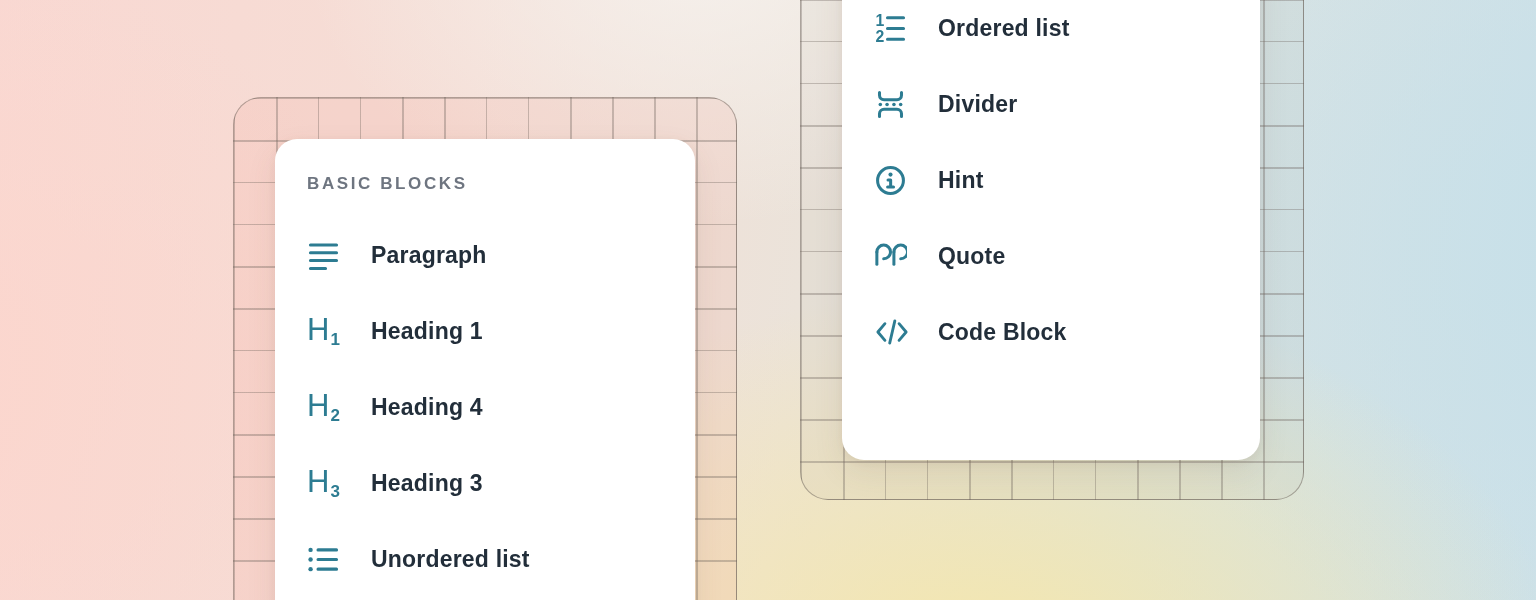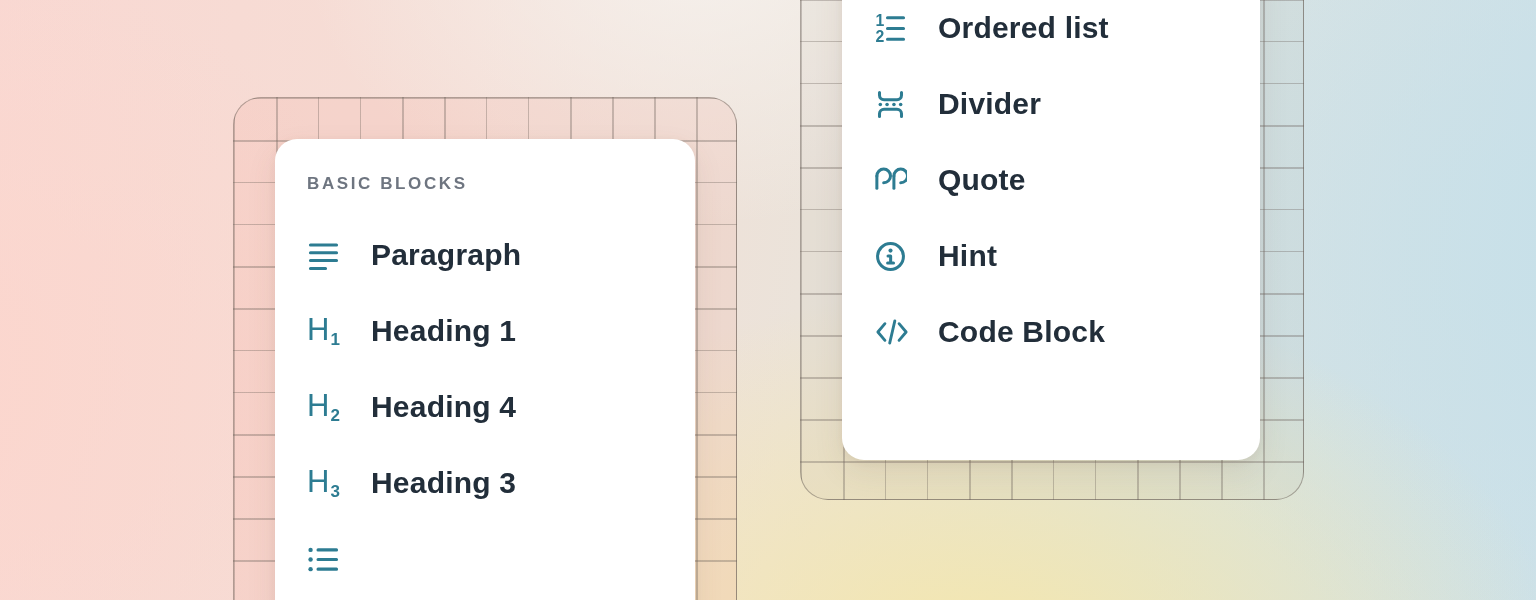--- a/index.html
+++ b/index.html
@@ -67,21 +67,21 @@
     width: 36px;
     flex: 0 0 36px;
     margin-right: 28px;
     display: flex;
     align-items: center;
     justify-content: flex-start;
     color: var(--icon-teal, #2d7c92);
   }
   .menu-item .icon svg { display: block; }
   .menu-item .label {
-    font-size: 30px;
+    font-size: 23px;
     font-weight: bold;
     color: var(--item-text, #222e3a);
     letter-spacing: 0.2px;
     white-space: nowrap;
   }
 
   .h-glyph {
     font-size: 31px;
     font-weight: normal;
     line-height: 1;
@@ -137,20 +137,21 @@
 
   <div class="menu-item">
     <span class="icon">
             <svg width="33" height="33" viewBox="0 0 24 24" fill="none" stroke="currentColor" stroke-width="2.2" stroke-linecap="round" stroke-linejoin="round">
               <circle cx="2.6" cy="5" r="1.6" fill="currentColor" stroke="none"></circle>
               <circle cx="2.6" cy="12" r="1.6" fill="currentColor" stroke="none"></circle>
               <circle cx="2.6" cy="19" r="1.6" fill="currentColor" stroke="none"></circle>
               <path d="M8 5h13.5M8 12h13.5M8 19h13.5"></path>
             </svg>
           </span>
+    <span class="label">Unordered list</span>
   </div>
 </div>
   </div>
 
   <div class="card card-right">
     <div class="menu-list">
   <div class="menu-item">
     <span class="icon">
             <svg width="33" height="33" viewBox="0 0 24 24" fill="none" stroke="currentColor" stroke-width="2.2" stroke-linecap="round" stroke-linejoin="round">
               <text x="1" y="10" font-size="11.5" font-weight="bold" fill="currentColor" stroke="none" font-family="inherit">1</text>
@@ -171,43 +172,43 @@
               <circle cx="14.5" cy="12" r="1.3" fill="currentColor" stroke="none"></circle>
               <circle cx="19.4" cy="12" r="1.3" fill="currentColor" stroke="none"></circle>
               <path d="M4 20.8v-2a3.3 3.3 0 0 1 3.3-3.3h9.4a3.3 3.3 0 0 1 3.3 3.3v2"></path>
             </svg>
           </span>
     <span class="label">Divider</span>
   </div>
 
   <div class="menu-item">
     <span class="icon">
+            <svg width="33" height="33" viewBox="0 0 24 24" fill="none" stroke="currentColor" stroke-width="2.2" stroke-linecap="round" stroke-linejoin="round">
+              <circle cx="12" cy="12" r="9.4"></circle>
+              <circle cx="12" cy="7.7" r="1.5" fill="currentColor" stroke="none"></circle>
+              <path d="M10.2 11.6h1.9v5.2M9.9 16.8h4.3"></path>
+            </svg>
+          </span>
+    <span class="label">Hint</span>
+  </div>
+
+  <div class="menu-item">
+    <span class="icon">
             <svg width="33" height="30" viewBox="0 0 24 22" fill="none" stroke="currentColor" stroke-width="2.2" stroke-linecap="round" stroke-linejoin="round">
               <path d="M2 8a5 5 0 1 1 5 5"></path>
               <path d="M2 8v9"></path>
               <path d="M14.5 8a5 5 0 1 1 5 5"></path>
               <path d="M14.5 8v9"></path>
             </svg>
           </span>
     <span class="label">Quote</span>
   </div>
 
   <div class="menu-item">
     <span class="icon">
-            <svg width="33" height="33" viewBox="0 0 24 24" fill="none" stroke="currentColor" stroke-width="2.2" stroke-linecap="round" stroke-linejoin="round">
-              <circle cx="12" cy="12" r="9.4"></circle>
-              <circle cx="12" cy="7.7" r="1.5" fill="currentColor" stroke="none"></circle>
-              <path d="M10.2 11.6h1.9v5.2M9.9 16.8h4.3"></path>
-            </svg>
-          </span>
-    <span class="label">Hint</span>
-  </div>
-
-  <div class="menu-item">
-    <span class="icon">
             <svg width="36" height="30" viewBox="0 0 28 23" fill="none" stroke="currentColor" stroke-width="2.2" stroke-linecap="round" stroke-linejoin="round">
               <path d="M8.5 5L3 11.5 8.5 18"></path>
               <path d="M16.2 2.8l-4 17.4"></path>
               <path d="M19.5 5l5.5 6.5-5.5 6.5"></path>
             </svg>
           </span>
     <span class="label">Code Block</span>
   </div>
 </div>
   </div>

